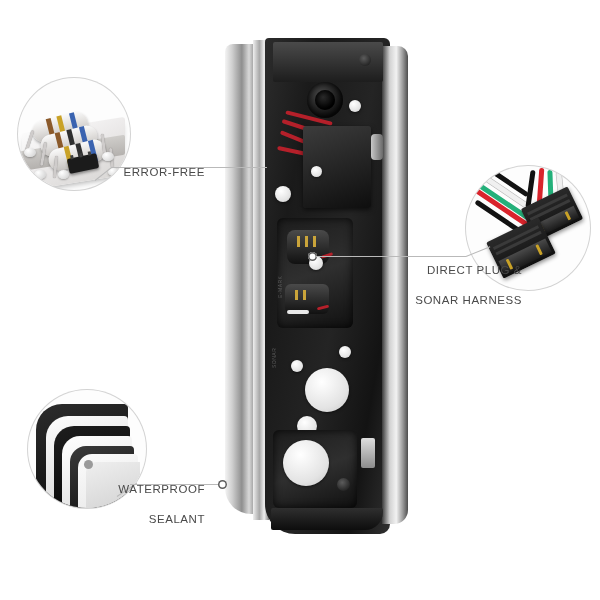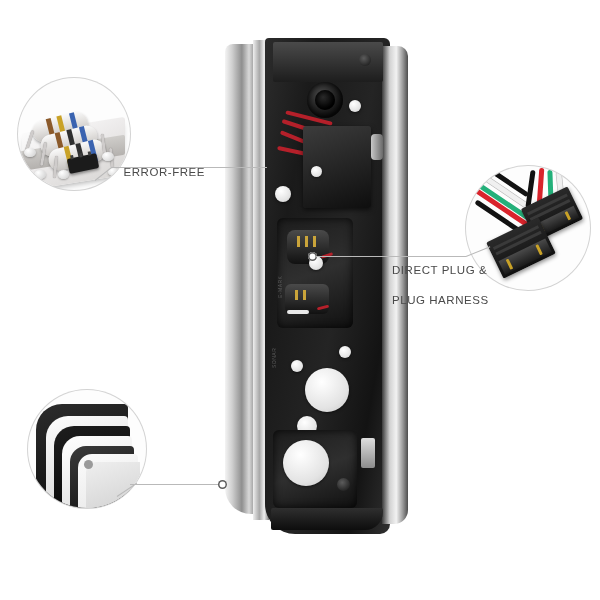--- a/index.html
+++ b/index.html
@@ -6,21 +6,21 @@
   body{
     width:600px;height:600px;background:#ffffff;
     font-family:"Liberation Sans",sans-serif;
     position:relative;overflow:hidden;
   }
   .stage{position:absolute;left:0;top:0;width:600px;height:580px;}
 
   
   .callout-text{position:absolute;font-size:11.5px;letter-spacing:.55px;color:#4a4a4a;line-height:15px;white-space:pre-line;}
   .ct-right{text-align:right;}
-  .ct-left{text-align:left;}
+  .ct-left{text-align:right;}
 
   .lead-line{position:absolute;background:#b9b9b9;height:1px;}
   .lead-diag{position:absolute;background:#b9b9b9;height:1px;transform-origin:left center;}
   .dot-marker{position:absolute;width:9px;height:9px;border-radius:50%;background:#ffffff;box-shadow:0 0 0 1.5px #5d5d5d inset;}
 
   
   .circle{position:absolute;border-radius:50%;overflow:hidden;background:#fdfdfd;
           box-shadow:0 0 0 1px #d3d3d3;}
   .circle-inner{position:absolute;inset:0;}
 
@@ -227,21 +227,21 @@
       </div>
     </div>
   </div>
 
   <div class="dot-marker" style="left:308px;top:252px;"></div>
   <div class="lead-line" style="left:316px;top:256px;width:150px;"></div>
   <div class="lead-diag" style="left:466px;top:256px;width:26px;transform:rotate(-22deg);"></div>
 
   <div class="callout-text ct-left" style="left:392px;top:248px;width:130px;">
     <div>DIRECT PLUG &amp;</div>
-    <div>PLUG HARNESS</div>
+    <div>SONAR HARNESS</div>
   </div>
 
   <div class="circle" style="left:28px;top:390px;width:118px;height:118px;">
     <div class="circle-inner">
       <div class="seal-layer" style="left:8px;top:14px;width:92px;height:104px;
            background:linear-gradient(160deg,#2c2c2c,#0a0a0a);border-radius:26px 4px 4px 4px;"></div>
       <div class="seal-layer" style="left:18px;top:26px;width:82px;height:94px;
            background:linear-gradient(160deg,#fdfdfd,#d2d2d2);border-radius:22px 4px 4px 4px;"></div>
       <div class="seal-layer" style="left:26px;top:36px;width:76px;height:86px;
            background:linear-gradient(160deg,#1e1e1e,#050505);border-radius:20px 4px 4px 4px;"></div>
@@ -255,14 +255,18 @@
            background:linear-gradient(160deg,#efefef,#cdcdcd);border-radius:10px 0 0 0;"></div>
       <div class="seal-layer" style="left:56px;top:70px;width:9px;height:9px;
            background:#9a9a9a;border-radius:50%;"></div>
     </div>
   </div>
 
   <div class="lead-diag" style="left:117px;top:496px;width:24px;transform:rotate(-34deg);"></div>
   <div class="lead-line" style="left:130px;top:484px;width:90px;"></div>
   <div class="dot-marker" style="left:218px;top:480px;"></div>
 
+  <div class="callout-text ct-right" style="left:60px;top:467px;width:145px;">
+    <div>WATERPROOF</div>
+    <div>SEALANT</div>
+  </div>
 
 </div>
 
 </body></html>

